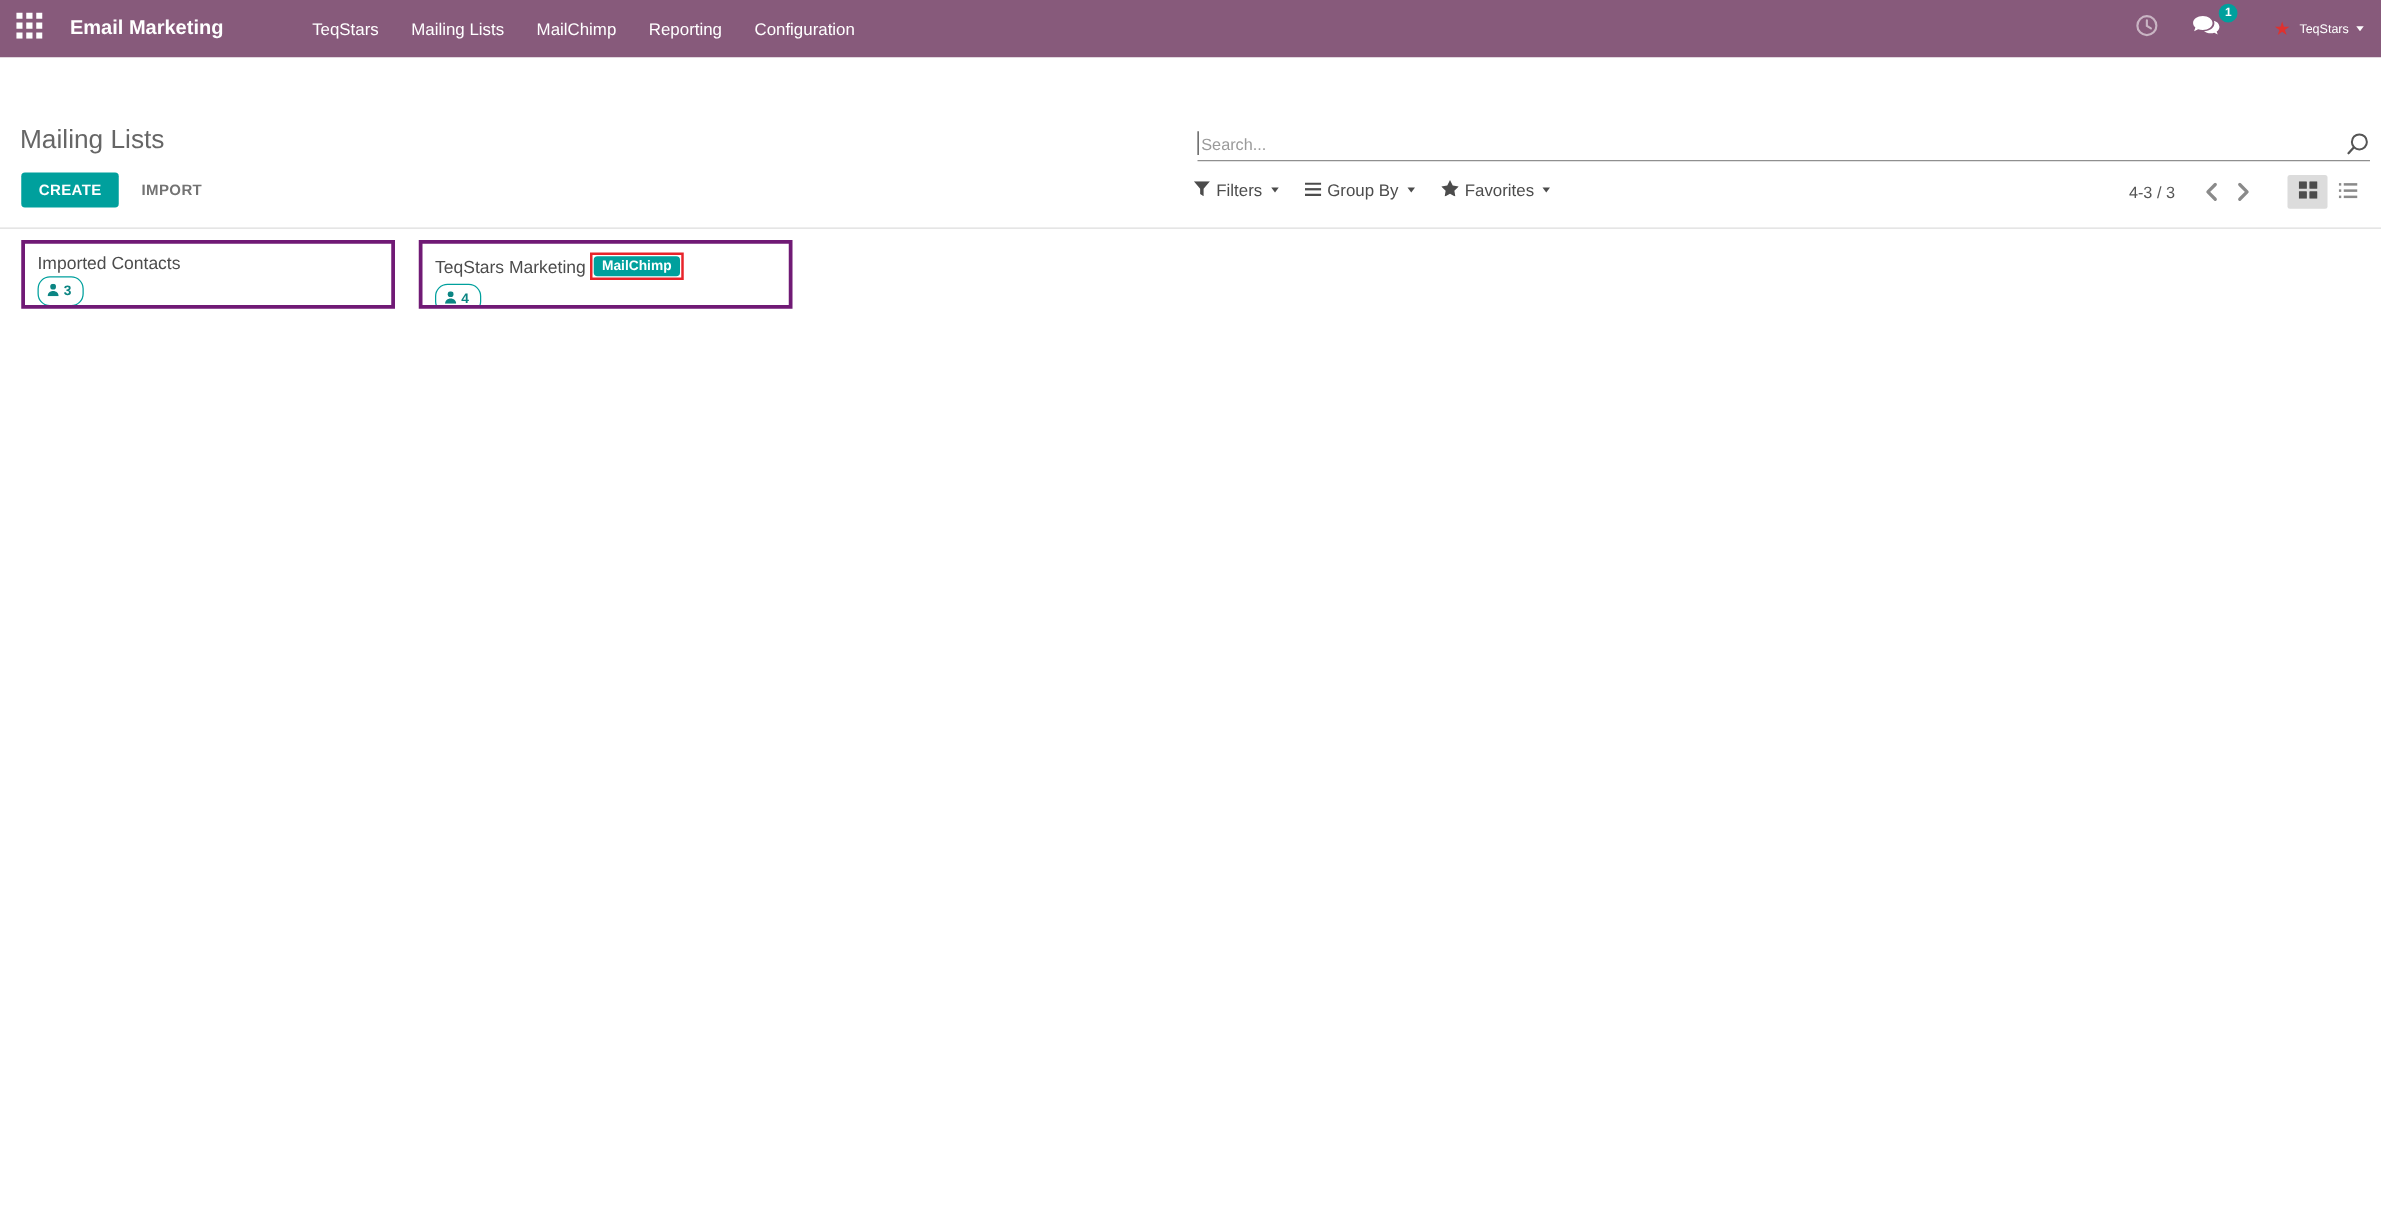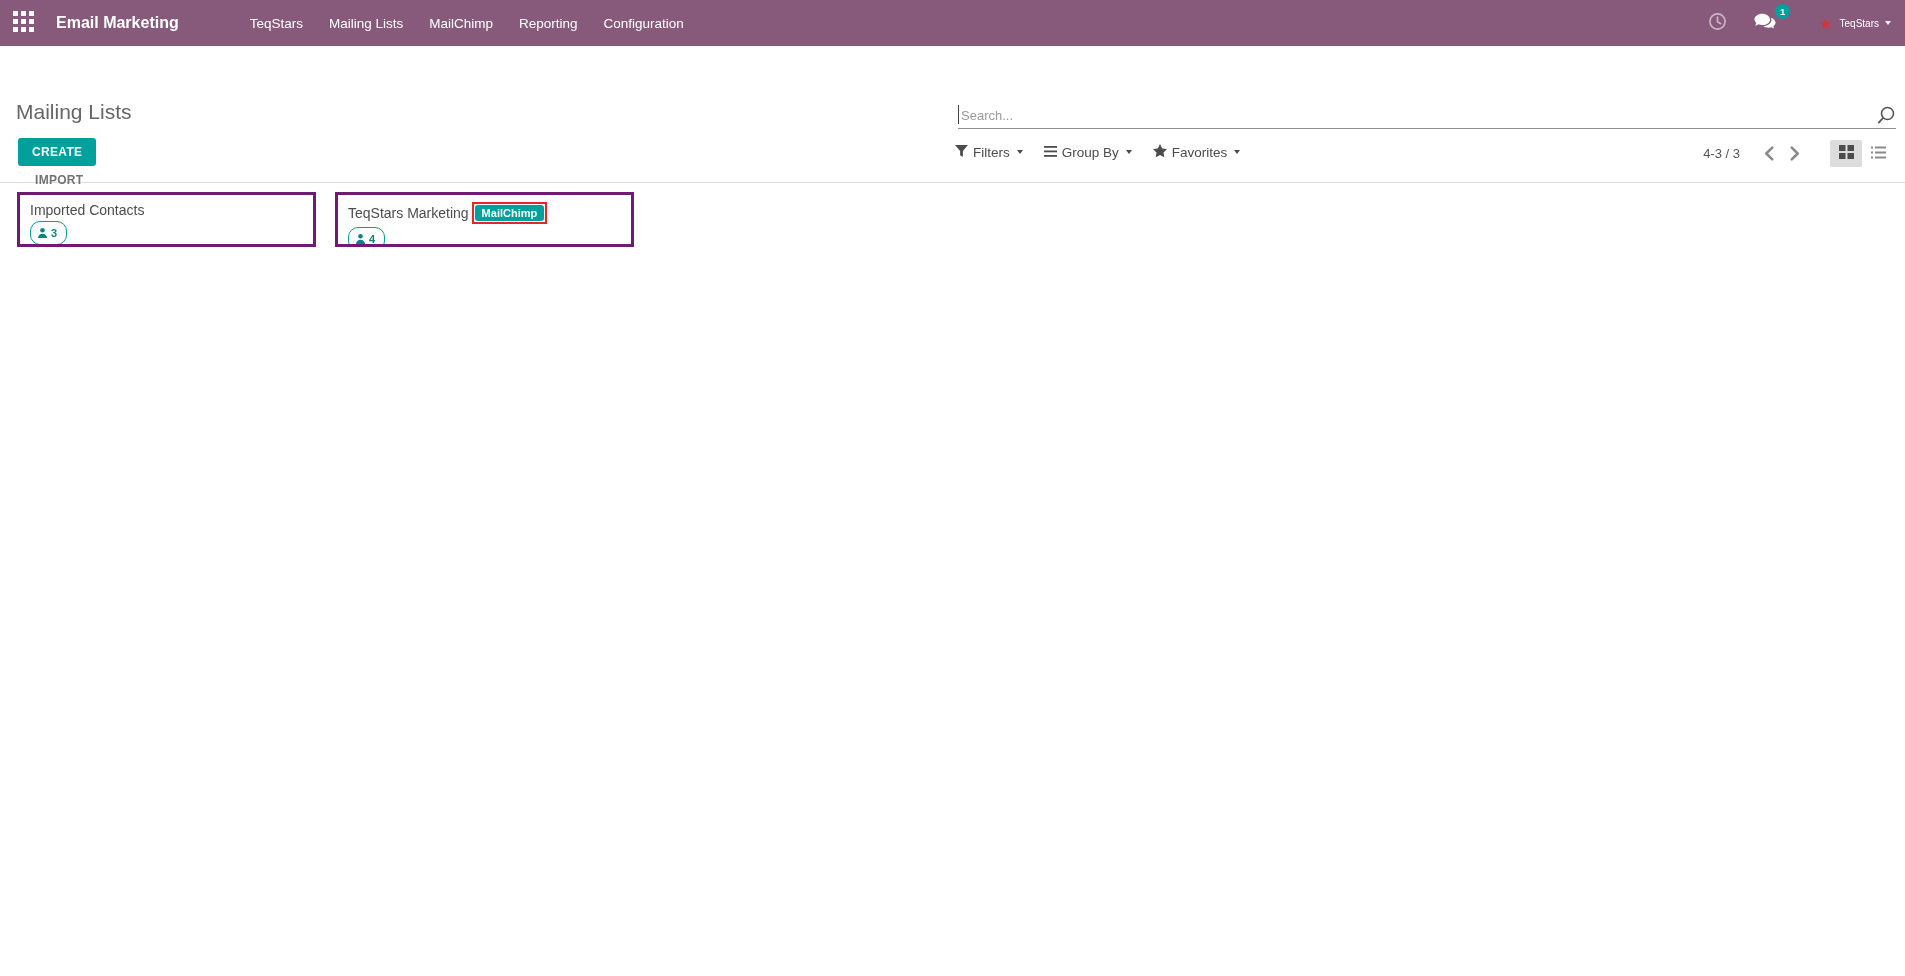--- a/index.html
+++ b/index.html
@@ -21,21 +21,21 @@
   .caret { display:inline-block; width:0; height:0; border-left:3.5px solid transparent; border-right:3.5px solid transparent; border-top:4.5px solid currentColor; margin-left:6px; vertical-align:middle; }
 
   
   .control-panel { position:relative; height:137px; border-bottom:1px solid #ddd; background:#fff; }
   .cp-title { position:absolute; left:16px; top:54px; font-size:21px; color:#666; }
   .search-box { position:absolute; left:958px; right:9px; top:56px; height:27px; border-bottom:1px solid #8f8f8f; }
   .search-box input { width:100%; height:100%; border:none; outline:none; font-size:13px; padding:2px 24px 2px 3px; color:#ef4444; font-family:inherit; background:transparent; }
   .search-box input::placeholder { color:#9a9a9a; }
   .text-caret { position:absolute; left:0; top:3px; width:1px; height:19px; background:#444; }
   .search-icon { position:absolute; right:0; top:4px; cursor:pointer; }
-  .cp-buttons { position:absolute; left:17px; top:92px; display:flex; align-items:center;flex-direction:column; }
+  .cp-buttons { position:absolute; left:17px; top:92px; display:flex; align-items:center; }
   .btn-create { background:#00A09D; color:#fff; border:none; font-size:12px; font-weight:600; letter-spacing:.3px; padding:7px 14px; border-radius:3px; cursor:pointer; font-family:inherit; }
   .btn-import { background:none; border:none; color:#737373; font-size:12px; font-weight:600; letter-spacing:.3px; padding:7px 14px; margin-left:4px; cursor:pointer; font-family:inherit; }
   .filter-menus { position:absolute; left:955px; top:98px; display:flex; gap:21px; }
   .filter-menu { display:flex; align-items:center; gap:5px; font-size:13.5px; color:#4c4c4c; cursor:pointer; }
   .filter-menu .caret { color:#4c4c4c; margin-left:2px; }
   .pager-area { position:absolute; right:11px; top:94px; display:flex; align-items:center; height:27px; }
   .pager-value { font-size:13px; color:#555; margin-right:16px; cursor:pointer; }
   .pager-btn { display:flex; align-items:center; justify-content:center; padding:0 7px; cursor:pointer; }
   .view-switcher { display:flex; margin-left:22px; }
   .view-btn { width:32px; height:27px; display:flex; align-items:center; justify-content:center; background:transparent; border:none; cursor:pointer; border-radius:2px; }

